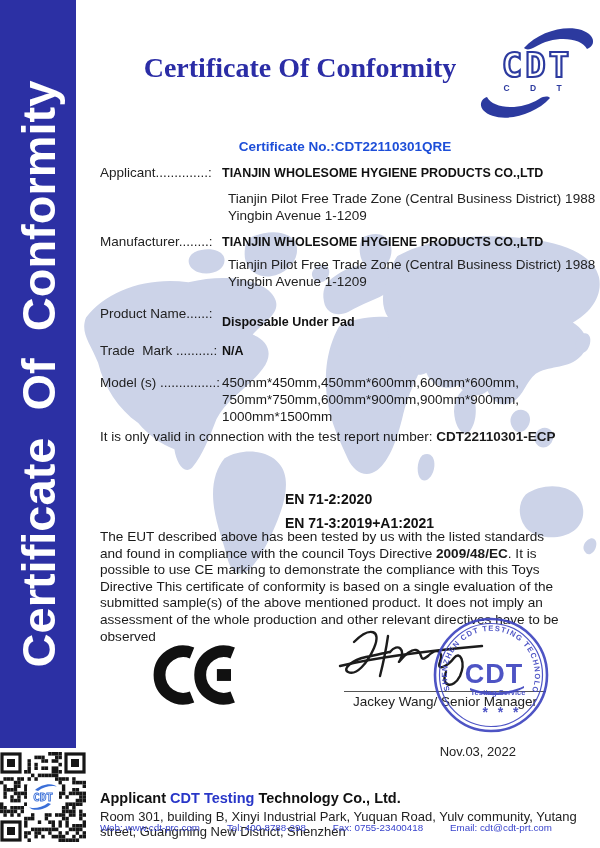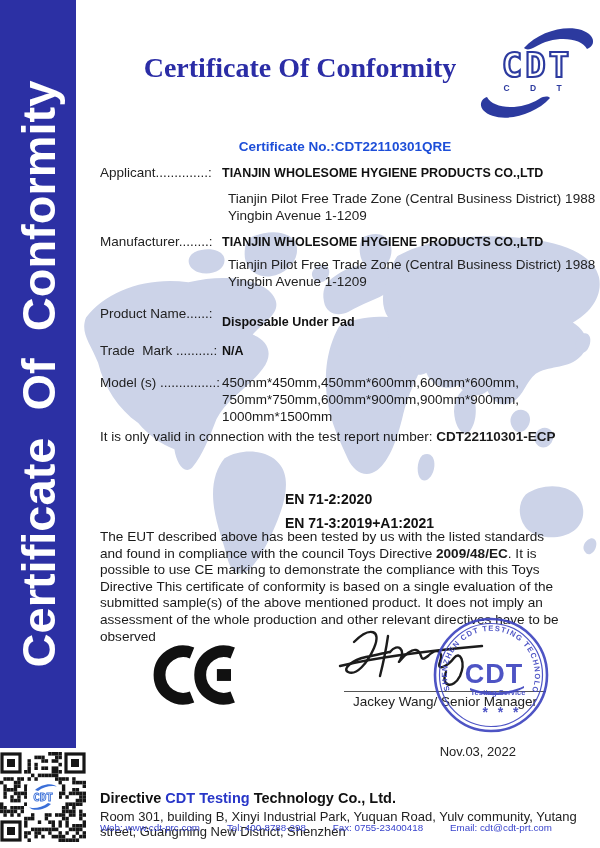--- a/index.html
+++ b/index.html
@@ -368,21 +368,21 @@
       <rect x="7" y="75" width="8" height="8"></rect>
     </g>
 
     <rect x="27" y="29" width="32" height="32" rx="6" fill="#fff"></rect>
     <path d="M35 38 C41 32 53 30 57 35 C54 33 44 34 38 39 Z" fill="#3a6fd8"></path>
     <path d="M51 52 C45 58 33 60 29 55 C32 57 42 56 48 51 Z" fill="#3a6fd8"></path>
     <text x="43" y="49" text-anchor="middle" font-family="DejaVu Sans Mono, monospace" font-size="11" font-weight="bold" fill="none" stroke="#3a6fd8" stroke-width="0.9">CDT</text>
   </svg>
 
   <div class="abs f-company">
-    <span>Directive </span><span class="hl">CDT Testing</span><span> Technology Co., Ltd.</span>
+    <span>Applicant </span><span class="hl">CDT Testing</span><span> Technology Co., Ltd.</span>
   </div>
   <div class="abs f-addr">Room 301, building B, Xinyi Industrial Park, Yuquan Road, Yulv community, Yutang street, Guangming New District, Shenzhen</div>
   <div class="abs f-contact">
     <span>Web: www.cdt-prc.com</span>
     <span>Tel: 400-8788-298</span>
     <span>Fax: 0755-23400418</span>
     <span>Email: cdt@cdt-prt.com</span>
   </div>
 
 </div>

